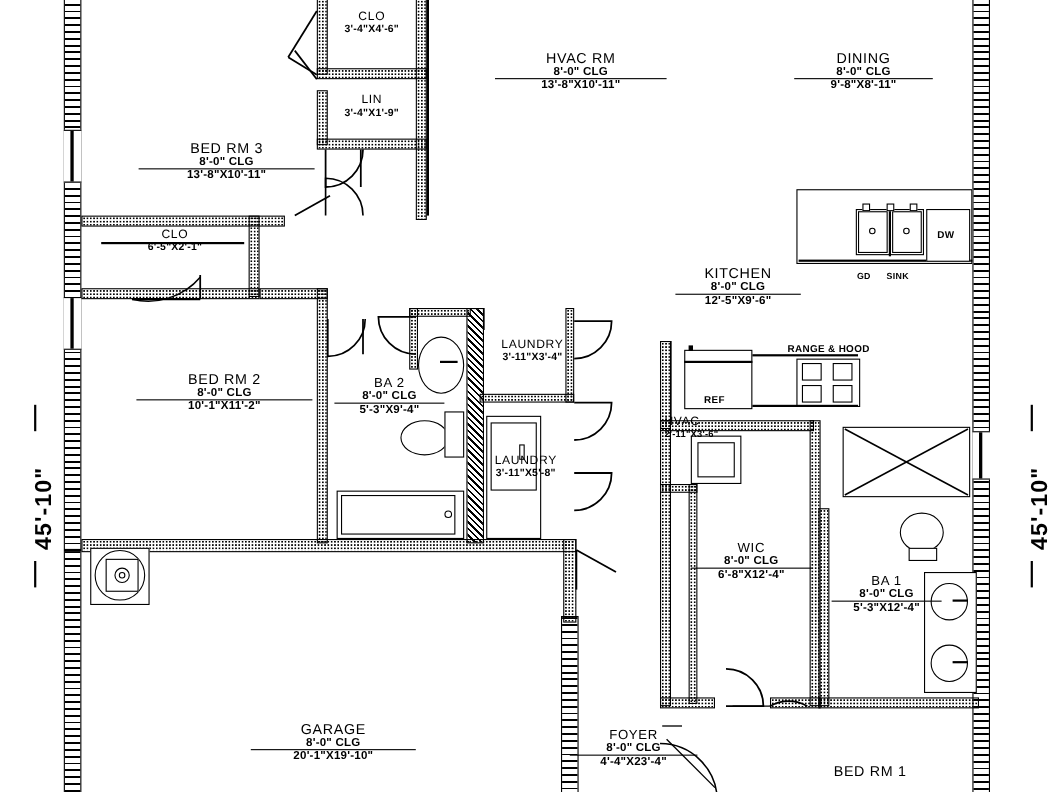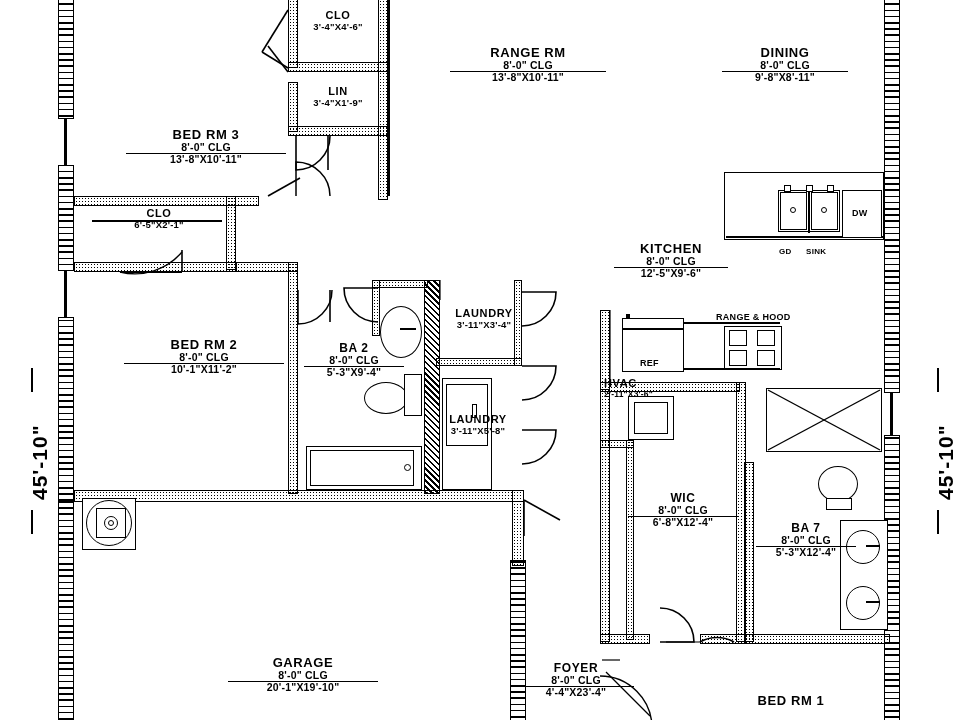--- a/index.html
+++ b/index.html
@@ -1,21 +1,21 @@
 <!DOCTYPE html>
 <html><head>
 <meta charset="utf-8">
 <style>
   html,body{margin:0;padding:0;background:#fff;}
   body{width:960px;height:720px;overflow:hidden;font-family:"Liberation Sans",sans-serif;}
   #plan{position:relative;width:960px;height:720px;background:#fff;}
   .thin{position:absolute;background:#000;}
   .lbl{position:absolute;text-align:center;color:#000;line-height:1.08;
        font-family:"Liberation Sans",sans-serif;white-space:nowrap;}
-  .lbl .nm{font-size:13px;font-weight:700;letter-spacing:.6px;display:block;}
+  .lbl .nm{font-size:13px;font-weight:400;letter-spacing:.6px;display:block;}
   .lbl .clg{font-size:10.5px;font-weight:700;letter-spacing:.2px;display:block;
             border-bottom:1.4px solid #000;padding-bottom:0px;}
   .lbl .dim{font-size:10.5px;font-weight:700;letter-spacing:.2px;display:block;}
   .lbl.small .nm{font-size:12px;}
   .lbl.tiny .nm{font-size:11px;}
   .lbl.tiny .dim{font-size:9.5px;}
 
   
   .hatch{position:absolute;
     background-image:repeating-linear-gradient(45deg,#000 0 1.6px,#fff 1.6px 4.2px);
@@ -226,21 +226,21 @@
     <span class="nm">CLO</span>
     <span class="dim">3'-4"X4'-6"</span>
   </div>
 
   <div class="lbl tiny" style="left:296px;top:86px;width:84px;">
     <span class="nm">LIN</span>
     <span class="dim">3'-4"X1'-9"</span>
   </div>
 
   <div class="lbl" style="left:450px;top:46px;width:156px;">
-    <span class="nm">RANGE RM</span>
+    <span class="nm">HVAC RM</span>
     <span class="clg">8'-0" CLG</span>
     <span class="dim">13'-8"X10'-11"</span>
   </div>
 
   <div class="lbl" style="left:722px;top:46px;width:126px;">
     <span class="nm">DINING</span>
     <span class="clg">8'-0" CLG</span>
     <span class="dim">9'-8"X8'-11"</span>
   </div>
 
@@ -288,21 +288,21 @@
     <span class="dim" style="font-size:8.5px;">2'-11"X3'-6"</span>
   </div>
 
   <div class="lbl small" style="left:628px;top:492px;width:110px;">
     <span class="nm">WIC</span>
     <span class="clg">8'-0" CLG</span>
     <span class="dim">6'-8"X12'-4"</span>
   </div>
 
   <div class="lbl small" style="left:756px;top:522px;width:100px;">
-    <span class="nm">BA 7</span>
+    <span class="nm">BA 1</span>
     <span class="clg">8'-0" CLG</span>
     <span class="dim">5'-3"X12'-4"</span>
   </div>
 
   <div class="lbl" style="left:228px;top:656px;width:150px;">
     <span class="nm">GARAGE</span>
     <span class="clg">8'-0" CLG</span>
     <span class="dim">20'-1"X19'-10"</span>
   </div>
 

